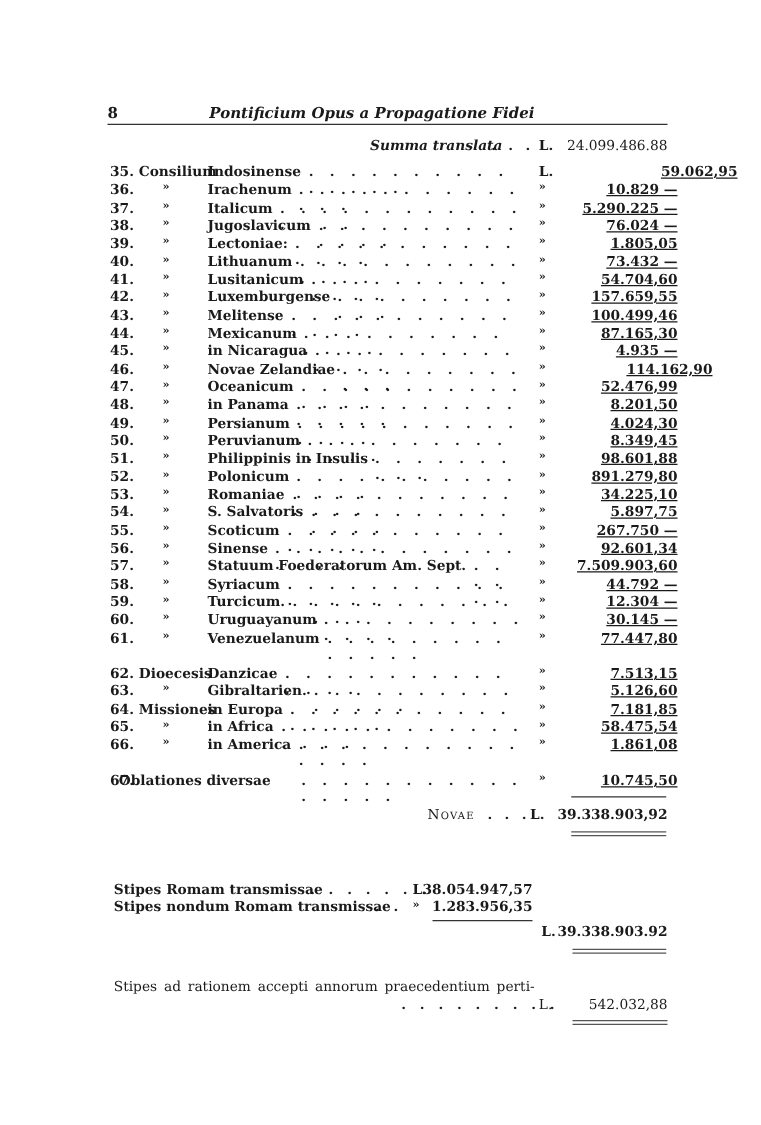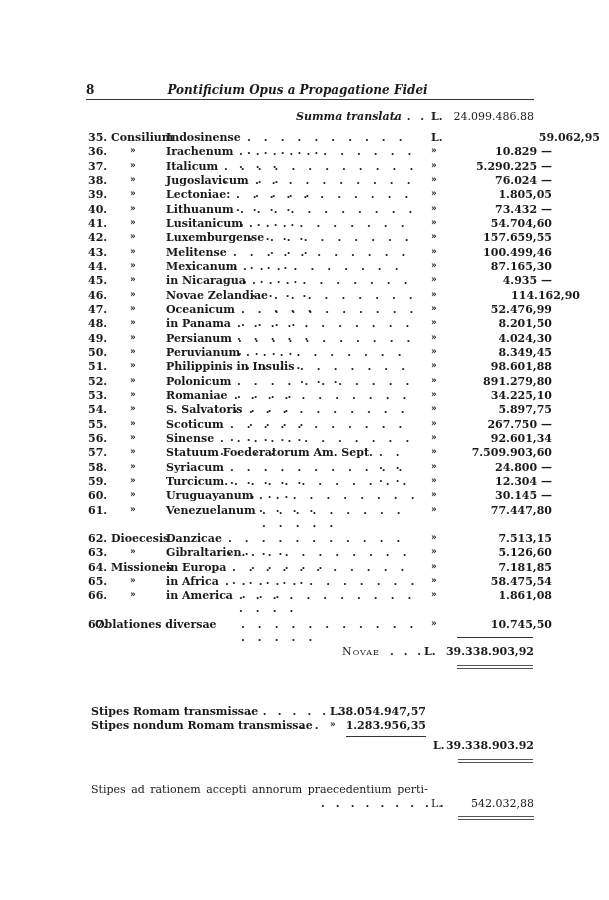--- a/index.html
+++ b/index.html
@@ -13,21 +13,21 @@
   .hdr-title { left: 0; width: 585px; text-align: center; top: 83px; font-size: 12px; font-style: italic; font-weight: bold; padding-left: 10px; box-sizing: border-box; }
   .hdr-rule { left: 86px; top: 99px; width: 448px; height: 0; border-top: 1.4px solid #333; }
   .row { position: absolute; left: 0; width: 609px; height: 14px; font-size: 11px; font-weight: bold; }
   .row .num { position: absolute; left: 88px; }
   .row .ditto { position: absolute; left: 130px; font-size: 9px; }
   .row .name { position: absolute; left: 166px; }
   .row .name.full { left: 95px; text-align: right; }
   .row .dots { position: absolute; letter-spacing: 4.6px; font-weight: bold; }
   .row .unit { position: absolute; left: 431px; font-size: 9px; }
   .row .unit.L { font-size: 11px; }
-  .row .val { position: absolute; right: 57px; text-align: left; }
+  .row .val { position: absolute; right: 67px; text-align: left; text-decoration: underline; }
   .rule { position: absolute; height: 0; border-top: 1px solid #333; }
   .dbl { position: absolute; height: 2px; border-top: 1px solid #555; border-bottom: 1px solid #555; }
   .smallcaps { font-variant: small-caps; letter-spacing: 1px; font-weight: normal; }
 </style>
 </head>
 <body>
 
 <div class="page">
 
   <div class="abs hdr-num">8</div>
@@ -225,21 +225,21 @@
         <span class="dots" style="left: 379px; width: 41px; overflow: hidden;">. . . . . .</span>
         <span class="unit">»</span>
         <span class="val">7.509.903,60</span>
       </div>
       <div class="row" style="top: 460.59px;">
         <span class="num">58.</span>
         <span class="ditto">»</span>
         <span class="name" style="left:166px;">Syriacum</span>
         <span class="dots" style="left: 230px; width: 190px; overflow: hidden;">. . . . . . . . . . . . . . . .</span>
         <span class="unit">»</span>
-        <span class="val">24.800 —</span>
+        <span class="val">44.792 —</span>
       </div>
       <div class="row" style="top: 474.92px;">
         <span class="num">59.</span>
         <span class="ditto">»</span>
         <span class="name" style="left:166px;">Turcicum.</span>
         <span class="dots" style="left: 234px; width: 186px; overflow: hidden;">. . . . . . . . . . . . . . .</span>
         <span class="unit">»</span>
         <span class="val">12.304 —</span>
       </div>
       <div class="row" style="top: 489.25px;">

